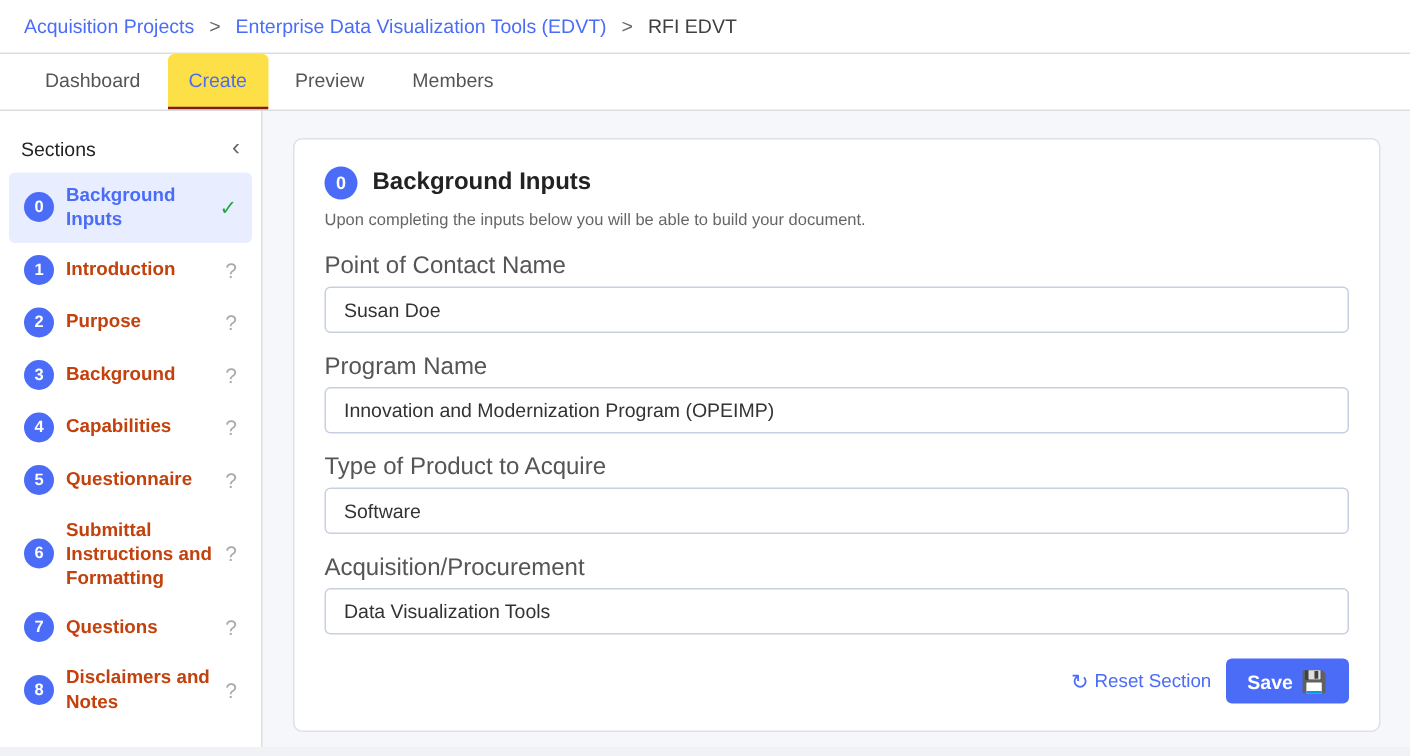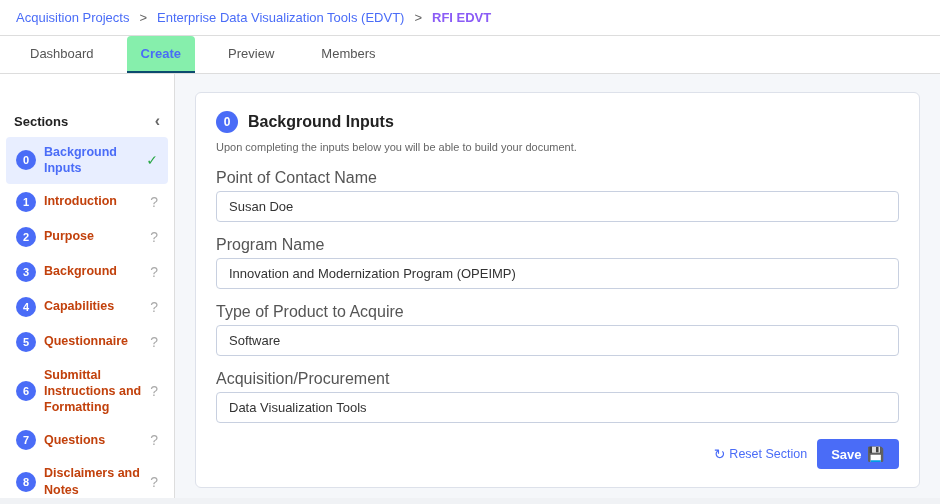--- a/index.html
+++ b/index.html
@@ -2,33 +2,33 @@
 <html><head>
   <meta charset="utf-8">
   <style>
     * { box-sizing: border-box; margin: 0; padding: 0; }
     body { font-family: -apple-system, BlinkMacSystemFont, 'Segoe UI', Arial, sans-serif; font-size: 13px; background: #f0f2f5; color: #333; }
 
     
     .topbar { background: #fff; border-bottom: 1px solid #ddd; padding: 10px 16px; display: flex; align-items: center; gap: 6px; font-size: 13px; }
     .topbar-link { color: #4a6cf7; text-decoration: none; font-weight: 500; }
     .topbar-sep { color: #666; margin: 0 4px; }
-    .topbar-current { color: #8b5cf6; font-weight: 700; }
+    .topbar-current { color: #404040; font-weight: 400; }
 
     
-    .tabbar { background: #fff; border-bottom: 1px solid #ddd; padding: 0 16px; display: flex; align-items: flex-start; gap: 19px; }
+    .tabbar { background: #fff; border-bottom: 1px solid #ddd; padding: 0 16px; display: flex; align-items: flex-start; gap: 4px; }
     .tab { padding: 10px 14px; font-size: 13px; cursor: pointer; border-bottom: 2px solid transparent; color: #555; }
-    .tab.active { border-bottom: 2px solid #0c4a6e; color: #4a6cf7; font-weight: 700; background: #86efac; border-radius: 4px 4px 0 0; }
+    .tab.active { border-bottom: 2px solid #7f1d1d; color: #4a6cf7; font-weight: 400; background: #fde047; border-radius: 4px 4px 0 0; }
 
     
     .main-layout { display: flex; height: calc(504px - 38px - 42px); }
 
     
     .sidebar { width: 175px; background: #fff; border-right: 1px solid #ddd; padding: 8px 0; flex-shrink: 0; overflow-y: auto; }
-    .sidebar-header { display: flex; align-items: center; justify-content: space-between; padding: 8px 14px 6px; font-weight: 700; font-size: 13px; color: #222; margin-top: 22px; }
+    .sidebar-header { display: flex; align-items: center; justify-content: space-between; padding: 8px 14px 6px; font-weight: 400; font-size: 13px; color: #222; }
     .sidebar-collapse { cursor: pointer; color: #666; font-size: 16px; }
     .sidebar-item { display: flex; align-items: center; padding: 7px 10px; cursor: pointer; gap: 8px; border-radius: 4px; margin: 1px 6px; }
     .sidebar-item.active { background: #e8eeff; }
     .sidebar-num { width: 20px; height: 20px; border-radius: 50%; background: #4a6cf7; color: #fff; font-size: 11px; font-weight: 700; display: flex; align-items: center; justify-content: center; flex-shrink: 0; }
     .sidebar-label { flex: 1; font-size: 12.5px; color: #c2410c; font-weight: 700; line-height: 1.3; }
     .sidebar-item.active .sidebar-label { color: #4a6cf7; font-weight: 600; }
     .sidebar-icon { color: #aaa; font-size: 14px; }
     .sidebar-icon.green { color: #28a745; }
 
     

